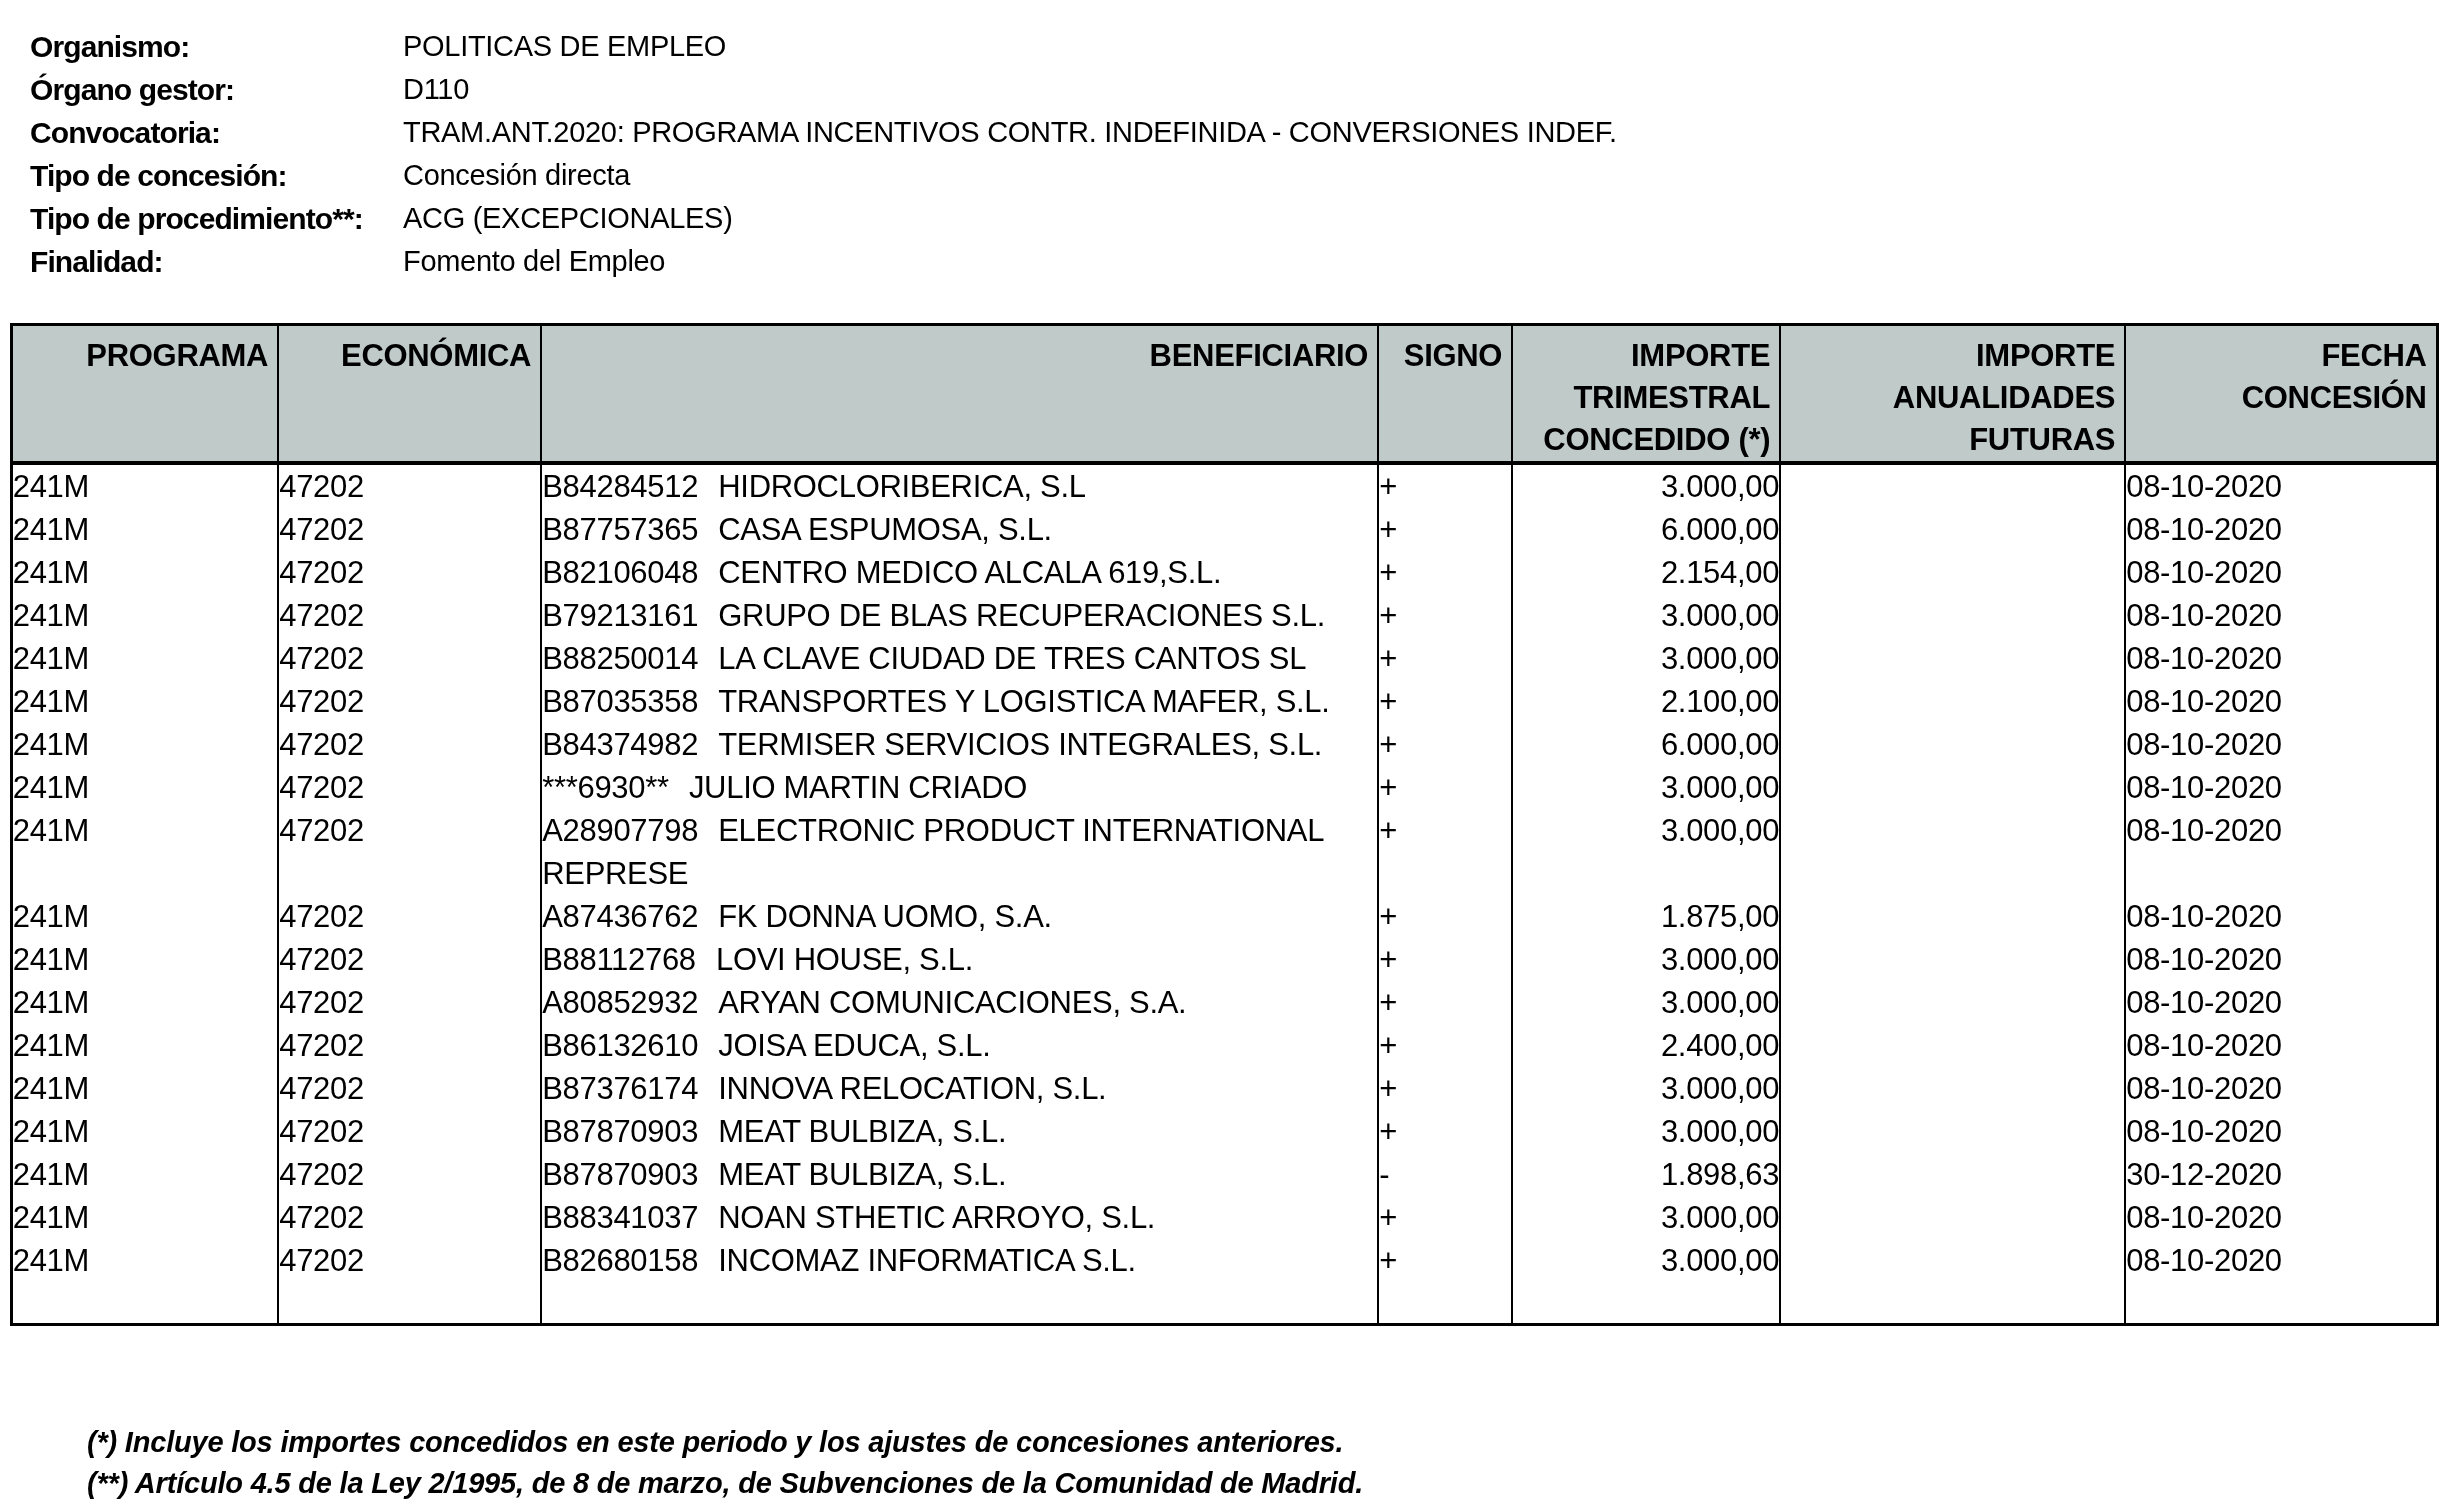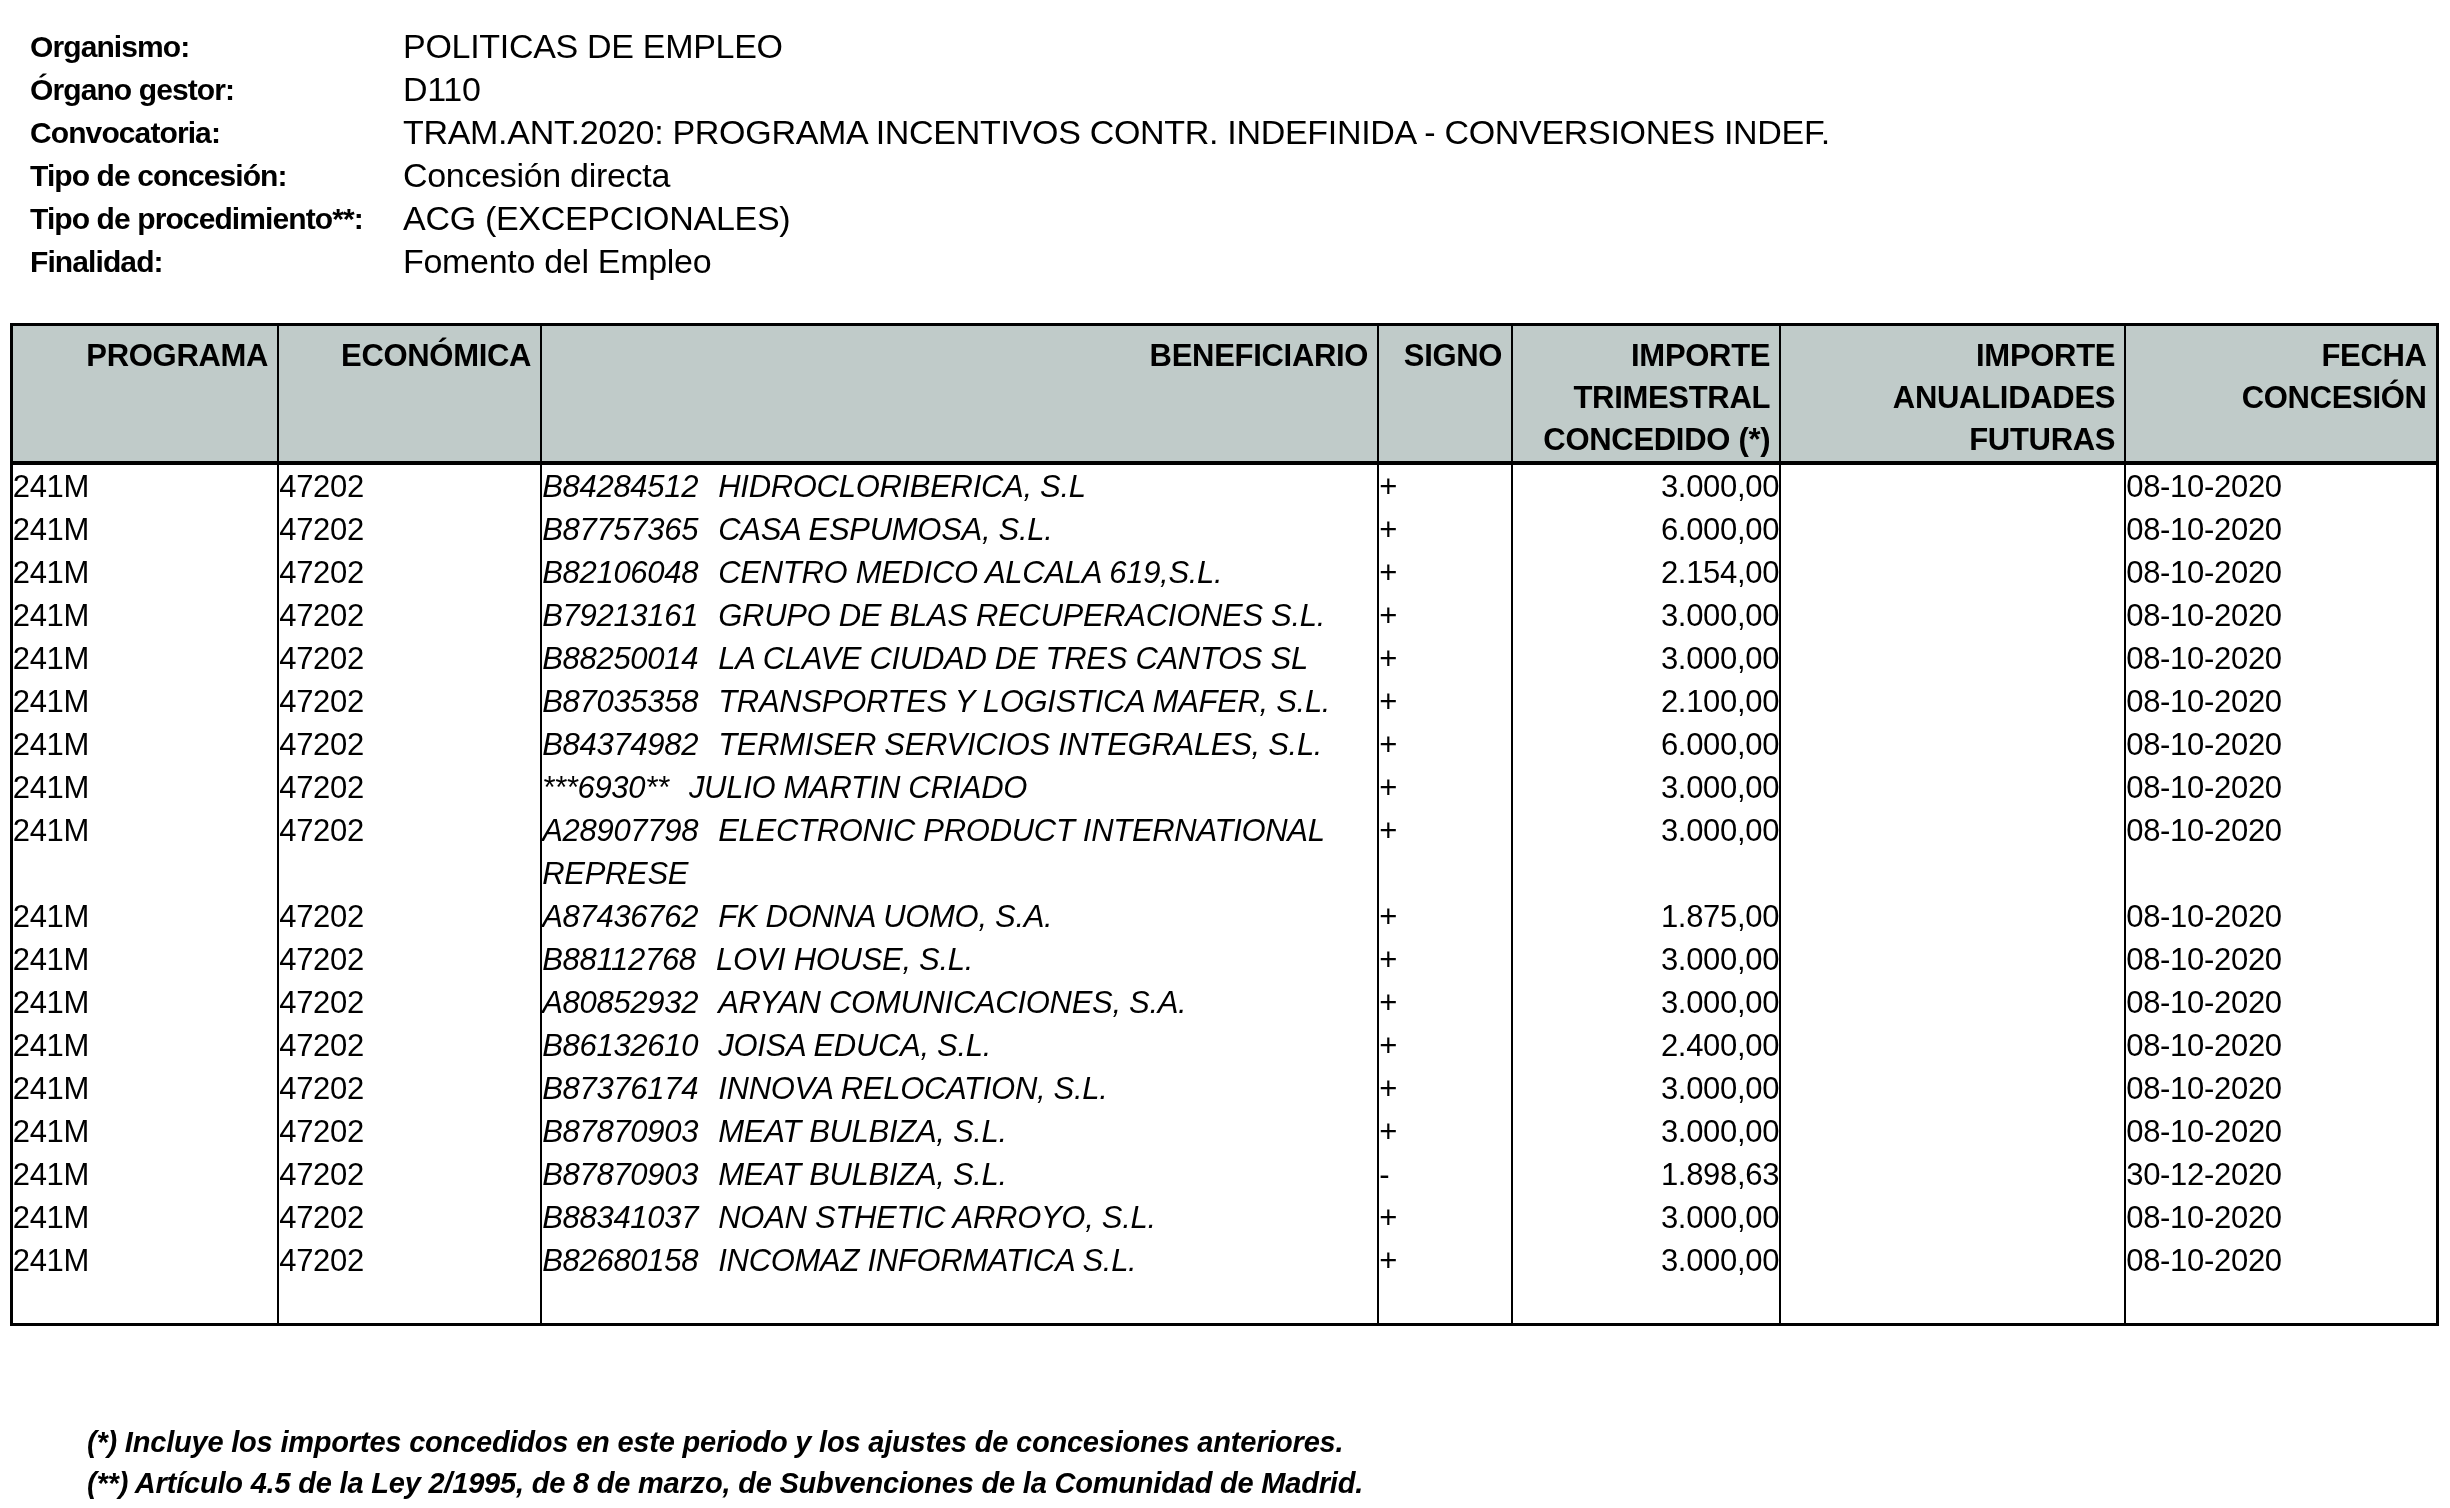--- a/index.html
+++ b/index.html
@@ -13,21 +13,21 @@
   .doc { position: relative; width: 2450px; height: 1471px; background: #ffffff; }
 
   
   .meta { position: absolute; top: 25.4px; left: 30px; }
   .meta-row { display: flex; line-height: 43px; }
   .meta-label {
     flex: 0 0 373px; width: 373px;
     font-weight: bold; font-size: 30px; letter-spacing: -0.9px;
     white-space: nowrap;
   }
-  .meta-value { font-size: 34px; letter-spacing: -0.3px; white-space: nowrap; }
+  .meta-value { font-size: 29px; letter-spacing: -0.3px; white-space: nowrap; }
 
   
   table.grants {
     position: absolute; top: 323px; left: 9.7px;
     width: 2427px;
     border-collapse: collapse; table-layout: fixed;
     border: 3px solid #000000;
   }
   table.grants th {
     background: #c0cbc9;
@@ -40,21 +40,21 @@
   table.grants th:last-child, table.grants td:last-child { border-right: none; }
   table.grants td {
     border-right: 2.2px solid #000000;
     font-size: 31px; line-height: 43px; letter-spacing: -0.3px;
     vertical-align: top; padding: 0;
     white-space: nowrap; overflow: hidden;
   }
   th.col-programa, td.cell-programa { padding-left: 30px; }
   th.col-economica, td.cell-economica { padding-left: 36px; margin-top: 28px; }
   th.col-beneficiario, td.cell-beneficiario { padding-left: 12px; }
-  td.cell-beneficiario { white-space: normal; font-style: italic; }
+  td.cell-beneficiario { white-space: normal; }
   th.col-signo { padding-left: 25.4px; }
   td.cell-signo { padding-left: 27px; }
   th.col-imp-trim { padding-left: 18px; }
   td.cell-imp-trim { text-align: right; padding-right: 19.4px; }
   th.col-imp-anual { padding-left: 18px; }
   td.cell-imp-anual { text-align: right; padding-right: 19.4px; }
   th.col-fecha { padding-left: 21px; }
   td.cell-fecha { padding-left: 30px; }
   .benef-name { margin-left: 0.65em; white-space: pre-line; }
   tbody.filler td { height: 42px; }

